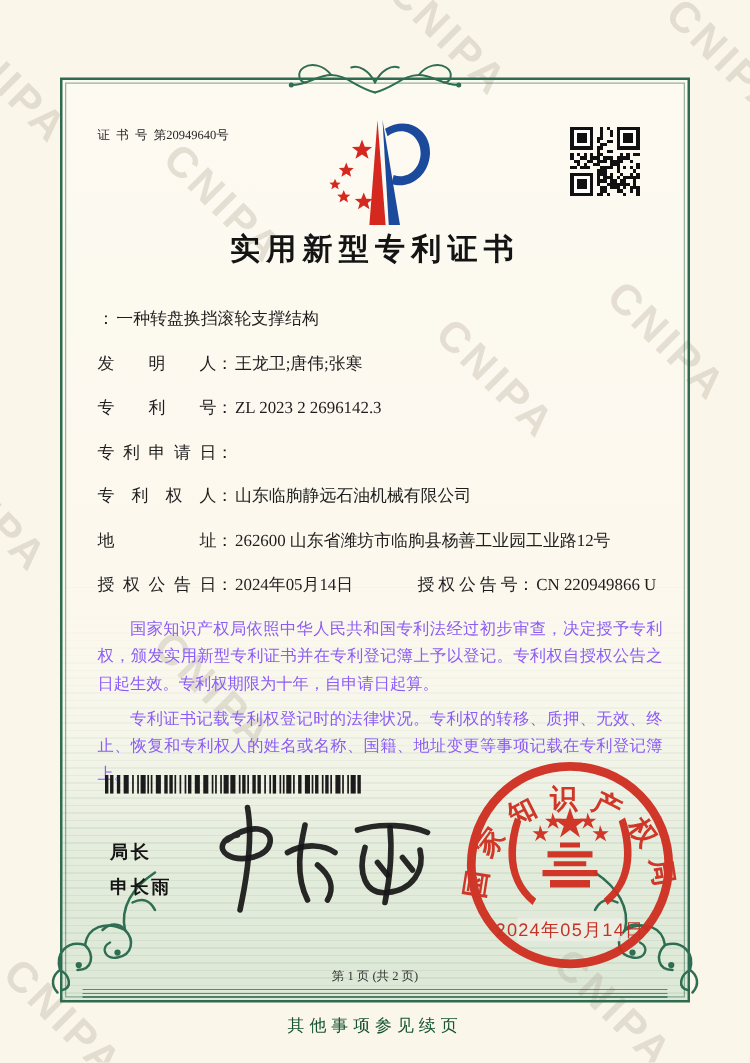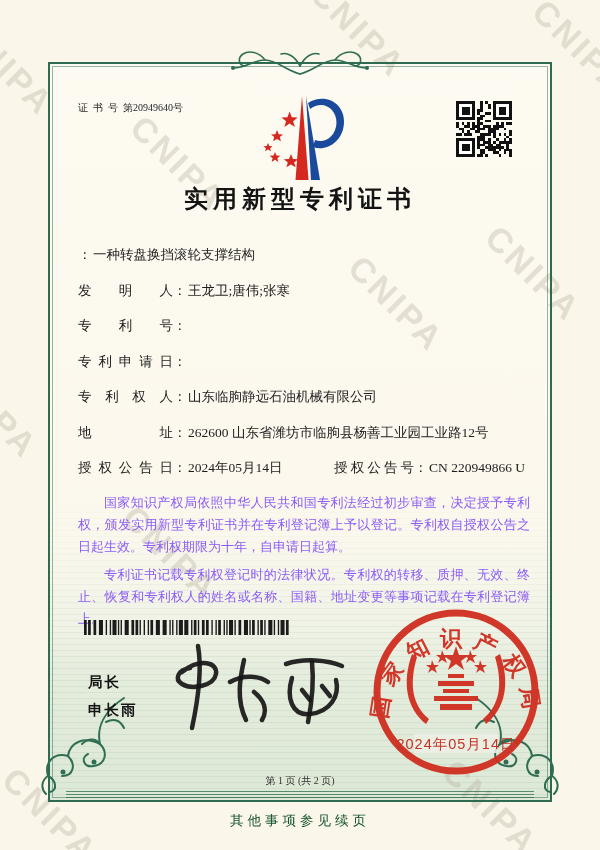--- a/index.html
+++ b/index.html
@@ -308,20 +308,21 @@
     <span class="f-value">一种转盘换挡滚轮支撑结构</span>
   </div>
   <div class="field-row">
     <span class="f-label">发明人</span>
     <span class="f-colon">：</span>
     <span class="f-value">王龙卫;唐伟;张寒</span>
   </div>
   <div class="field-row">
     <span class="f-label">专利号</span>
     <span class="f-colon">：</span>
+    <span class="f-value">ZL 2023 2 2696142.3</span>
   </div>
   <div class="field-row">
     <span class="f-label">专利申请日</span>
     <span class="f-colon">：</span>
   </div>
   <div class="field-row">
     <span class="f-label">专利权人</span>
     <span class="f-colon">：</span>
     <span class="f-value">山东临朐静远石油机械有限公司</span>
   </div>

